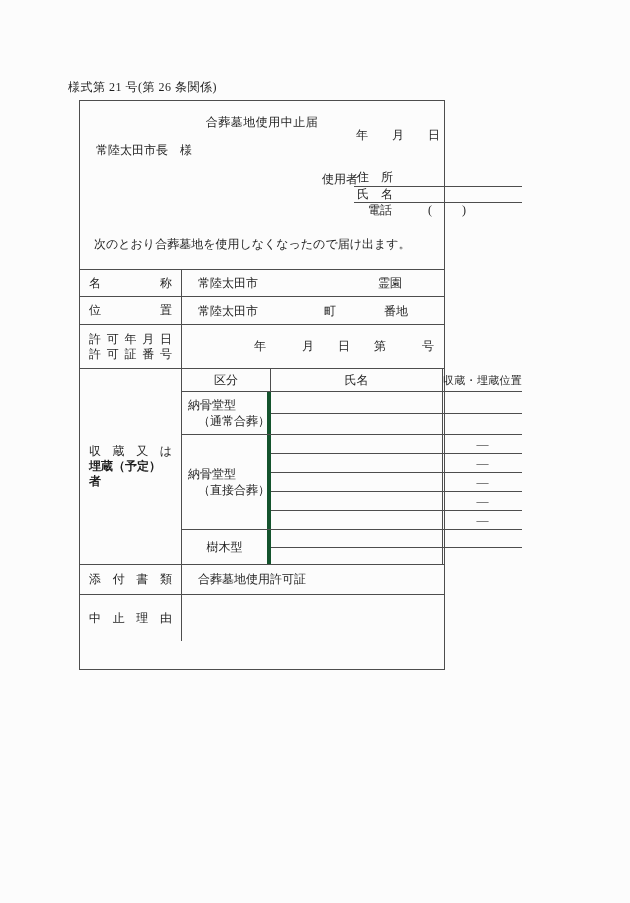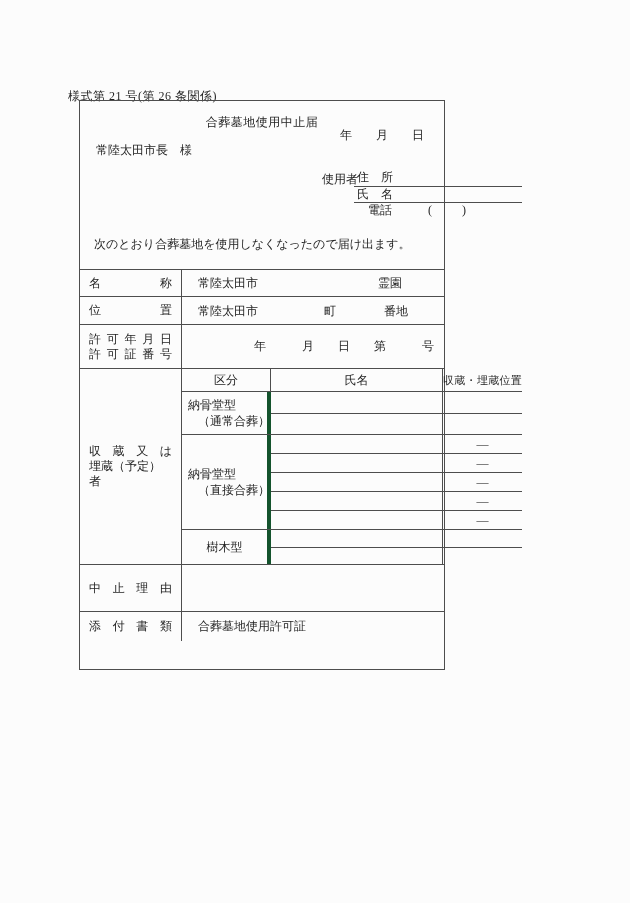--- a/index.html
+++ b/index.html
@@ -7,51 +7,51 @@
   body {
     position: relative;
     background: #fcfcfc;
     font-family: "Liberation Serif", "DejaVu Serif", serif;
     color: #1f1f1f;
     font-size: 12px;
     line-height: 15px;
     -webkit-font-smoothing: antialiased;
   }
   .form-number {
-    position: absolute; left: 68px; top: 89px;
+    position: absolute; left: 68px; top: 80px;
     letter-spacing: 0.5px;
   }
   .box {
     position: absolute; left: 79px; top: 100px;
     width: 366px; height: 570px;
     border: 1px solid #4d4d4d;
     display: flex; flex-direction: column;
   }
   
   .head-area { position: relative; height: 168px; flex: none; }
   .title { position: absolute; top: 14px; left: 0; width: 100%; text-align: center; letter-spacing: 0.5px; }
-  .date-line { position: absolute; top: 27px; right: 20px; }
+  .date-line { position: absolute; top: 27px; right: 4px; }
   .addressee { position: absolute; top: 42px; left: 16px; }
   .applicant-role { position: absolute; top: 71px; left: 242px; }
   .blank-field { position: absolute; left: 274px; width: 168px; height: 17px; border-bottom: 1px solid #4d4d4d; padding-left: 3px; }
   .field-address { top: 69px; }
   .field-name { top: 86px; height: 16px; }
   .phone-label { position: absolute; top: 102px; left: 288px; }
   .phone-paren { position: absolute; top: 102px; left: 348px; letter-spacing: 2px; }
   .statement { position: absolute; top: 136px; left: 14px; }
   
   .trow { display: flex; border-top: 1px solid #4d4d4d; flex: none; }
   .label-cell {
     width: 102px; flex: none;
     border-right: 1px solid #4d4d4d;
     display: flex; flex-direction: column; justify-content: center;
     padding: 0 9px;
   }
   .jline { display: block; text-align: justify; text-align-last: justify; }
-  .plain-line { display: block; }
+  .plain-line { display: block; font-weight: bold; }
   .value-cell { flex: 1; position: relative; display: flex; align-items: center; }
   .abs { position: absolute; top: 50%; transform: translateY(-50%); white-space: nowrap; }
   .row-name { height: 27px; }
   .row-location { height: 28px; }
   .row-permit { height: 44px; }
   .row-reason { height: 47px; }
   .row-attach { height: 30px; }
   .row-remarks { flex: 1; align-items: center; padding-left: 8px; }
   .permit-value { padding-left: 72px; white-space: nowrap; }
   .attach-value { padding-left: 16px; }
@@ -204,32 +204,32 @@
           </div>
           <div class="drow">
             <div class="n-cell"></div>
             <div class="p-cell"></div>
           </div>
         </div>
       </div>
     </div>
   </div>
 
+  <div class="trow row-attach">
+    <div class="label-cell">
+      <span class="jline">添 付 書 類</span>
+    </div>
+    <div class="value-cell">
+      <span class="attach-value">合葬墓地使用許可証</span>
+    </div>
+  </div>
+
   <div class="trow row-reason">
     <div class="label-cell">
       <span class="jline">中 止 理 由</span>
     </div>
     <div class="value-cell">
       <span class="attach-value"></span>
     </div>
   </div>
 
-  <div class="trow row-attach">
-    <div class="label-cell">
-      <span class="jline">添 付 書 類</span>
-    </div>
-    <div class="value-cell">
-      <span class="attach-value">合葬墓地使用許可証</span>
-    </div>
-  </div>
-
 
 </div>
 
 </body></html>

